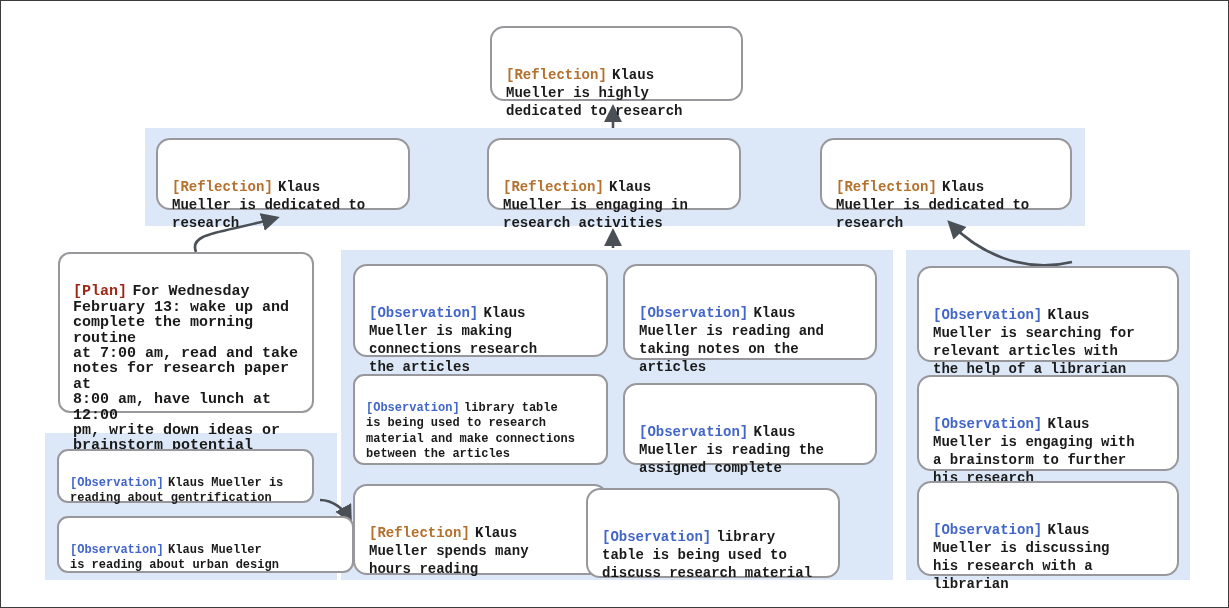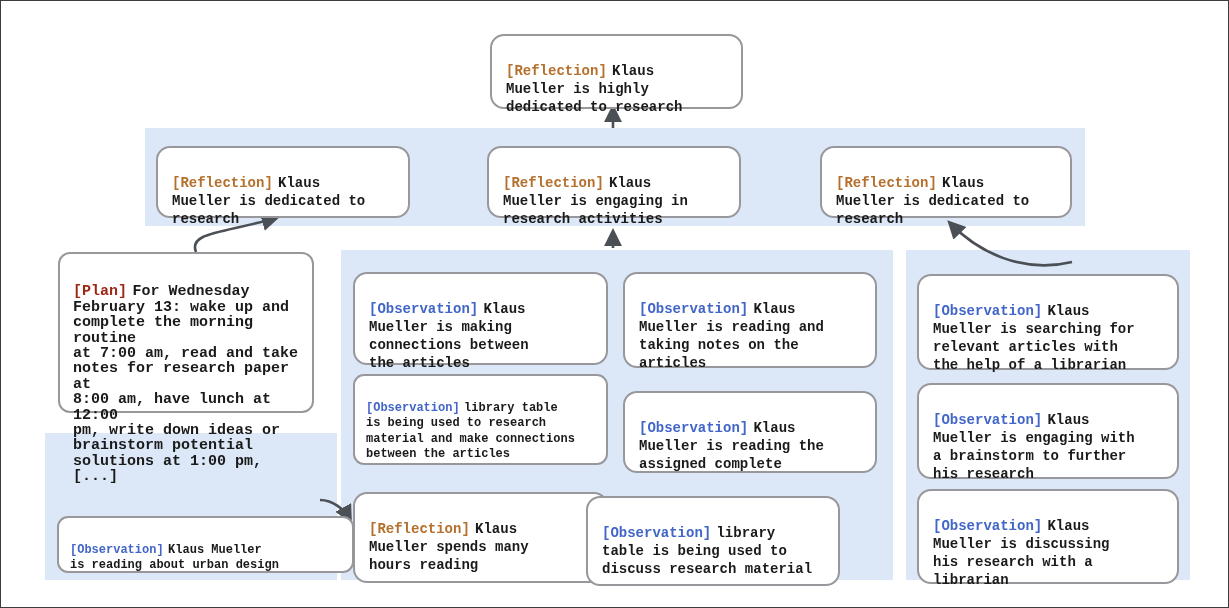--- a/index.html
+++ b/index.html
@@ -8,21 +8,21 @@
     outline:1px solid #3c3c3c;outline-offset:-1px;overflow:hidden;
     font-family:"Liberation Mono","DejaVu Sans Mono",monospace;
   }
   .panel{position:absolute;background:var(--panel_bg);}
   .node{
     position:absolute;background:#ffffff;
     border:2.5px solid var(--box_border);border-radius:14px;
     box-sizing:border-box;font-weight:bold;color:var(--text);
     white-space:pre-line;
   }
-  .fs14{font-size:14px;line-height:18px;padding:8px 14px;margin-top:8px;}
+  .fs14{font-size:14px;line-height:18px;padding:20px 14px;}
   .fs12{font-size:12px;line-height:15.5px;padding:9px 11px;border-radius:11px;}
   .fsplan{font-size:15px;line-height:15.4px;padding:15px 13px;border-radius:12px;}
   .tag{margin-right:0.62ch;}
   .tag.reflection{color:var(--reflection_tag);}
   .tag.observation{color:var(--observation_tag);}
   .tag.plan{color:var(--plan_tag);}
   .arrows{position:absolute;left:0;top:0;pointer-events:none;}
   .arrow-path{stroke:var(--arrow);stroke-width:2.6;fill:none;}
   .arrow-head{fill:var(--arrow);}
   .watermark{
@@ -85,29 +85,33 @@
 February 13: wake up and
 complete the morning routine
 at 7:00 am, read and take
 notes for research paper at
 8:00 am, have lunch at 12:00
 pm, write down ideas or
 brainstorm potential
 solutions at 1:00 pm, [...]</span>
   </div>
 
+  <div class="node fs12" style="left:57px;top:449px;width:257px;height:54px;">
+    <span class="tag observation">[Observation]</span><span class="txt">Klaus Mueller is
+reading about gentrification</span>
+  </div>
   <div class="node fs12" style="left:57px;top:516px;width:297px;height:57px;">
     <span class="tag observation">[Observation]</span><span class="txt">Klaus Mueller
 is reading about urban design</span>
   </div>
 
   <div class="node fs14" style="left:353px;top:264px;width:255px;height:93px;">
     <span class="tag observation">[Observation]</span><span class="txt">Klaus
 Mueller is making
-connections between
+connections research
 the articles</span>
   </div>
   <div class="node fs12" style="left:353px;top:374px;width:255px;height:91px;">
     <span class="tag observation">[Observation]</span><span class="txt">library table
 is being used to research
 material and make connections
 between the articles</span>
   </div>
   <div class="node fs14" style="left:353px;top:484px;width:255px;height:91px;">
     <span class="tag reflection">[Reflection]</span><span class="txt">Klaus

